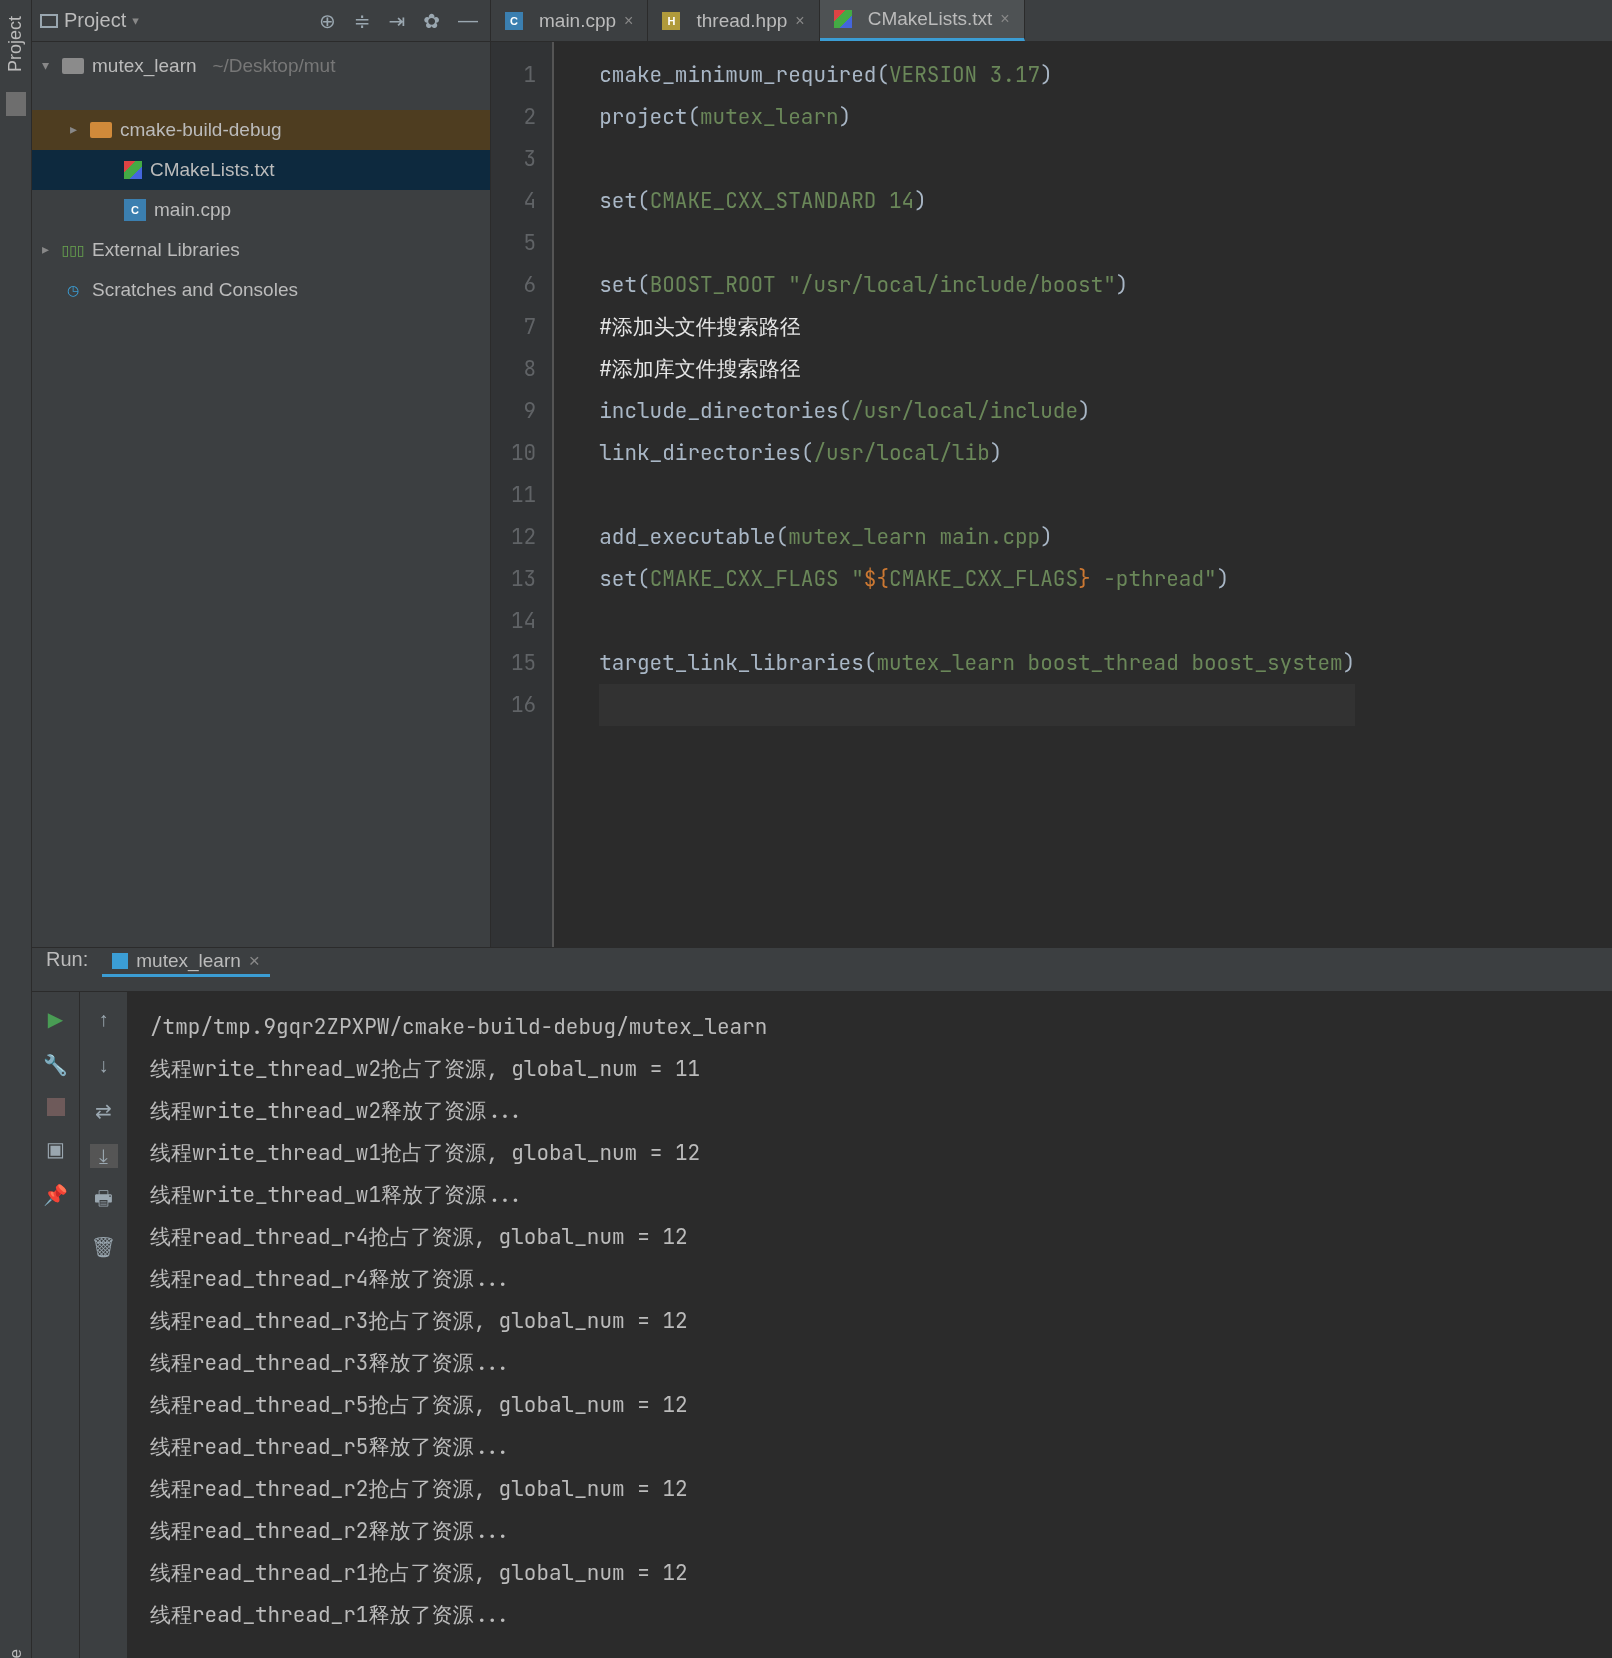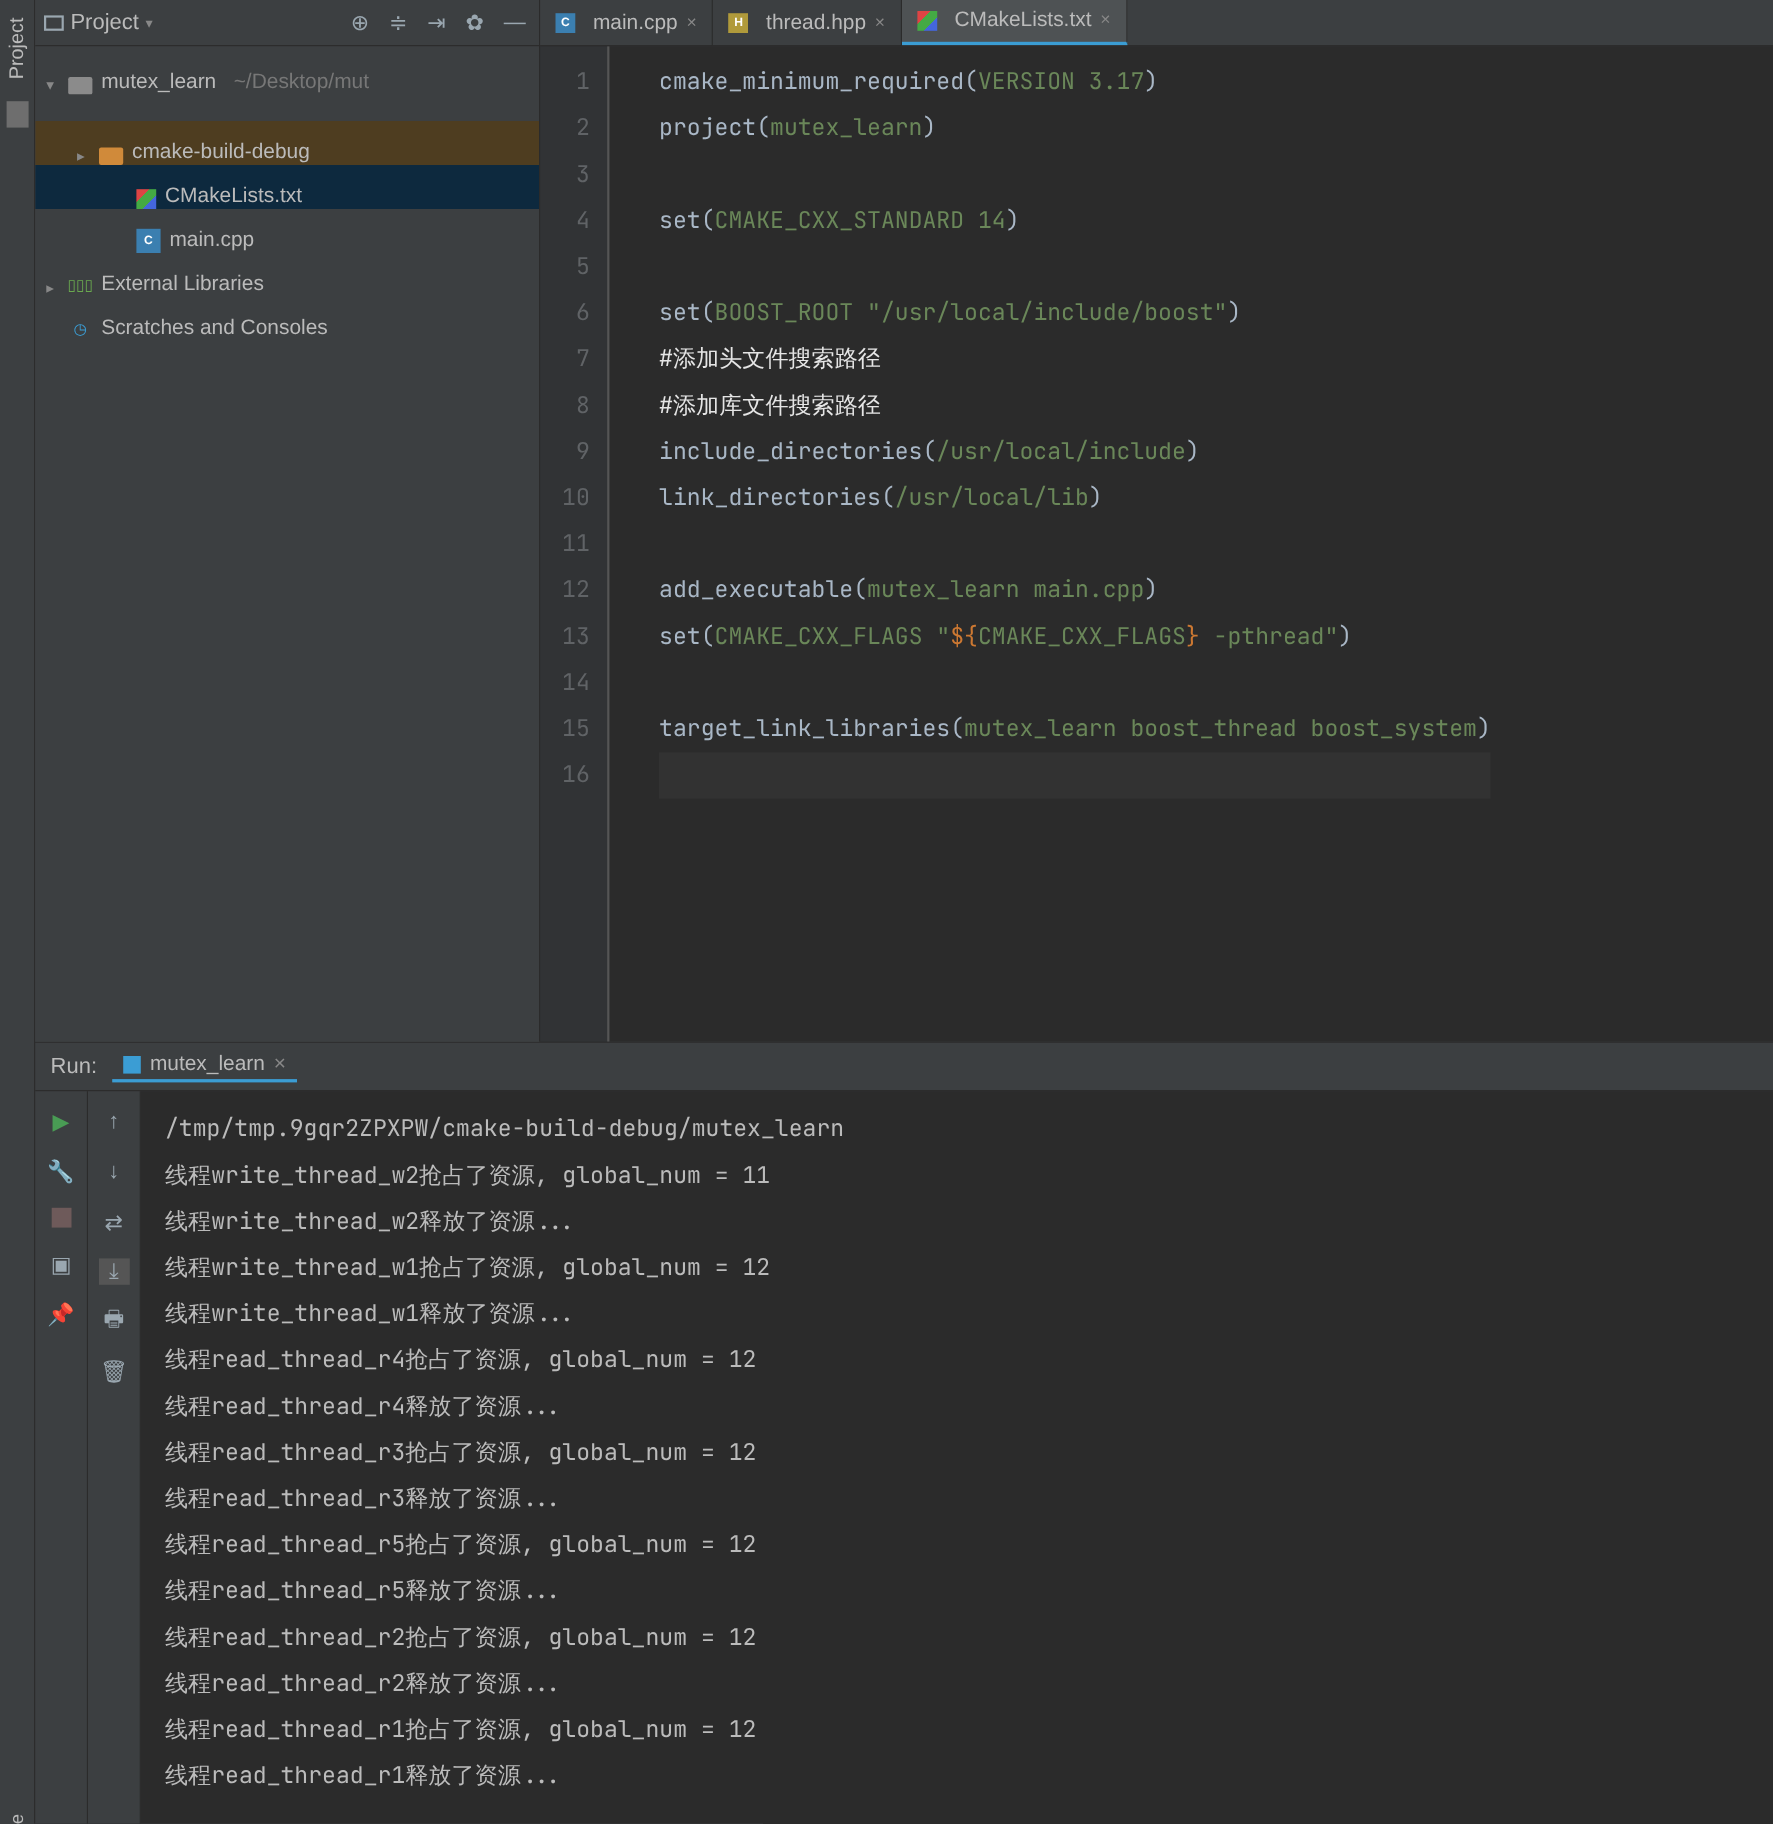--- a/index.html
+++ b/index.html
@@ -73,21 +73,21 @@
   font-size:20px;
   padding:2px 4px;
 }
 .sidebar-hdr .spacer { flex:1; }
 .tree {
   flex:1;
   overflow:auto;
   padding-top:4px;
 }
 .tree-row {
-  display:flex; align-items:flex-end;
+  display:flex; align-items:center;
   height:40px;
   padding-left:10px;
   cursor:pointer;
   white-space:nowrap;
   overflow:hidden;
 }
 .tree-row.sel-blue { background:#0d293e; }
 .arrow {
   width:16px; display:inline-block; color:#888;
   font-size:14px; margin-right:4px;
@@ -172,21 +172,21 @@
 .lower {
   flex:1;
   display:flex;
   flex-direction:column;
   background:#2b2b2b;
 }
 .run-hdr {
   height:44px;
   background:#3c3f41;
   display:flex;
-  align-items:center;
+  align-items:flex-start;
   padding:0 14px;
   gap:14px;
   border-bottom:1px solid #2b2b2b;
 }
 .run-hdr .run-label{color:#bbbbbb;font-size:20px;}
 .run-hdr .run-config{
   display:flex;align-items:center;gap:8px;
   padding:2px 10px;
   border-bottom:3px solid #3b9dd4;
   color:#bbbbbb;

